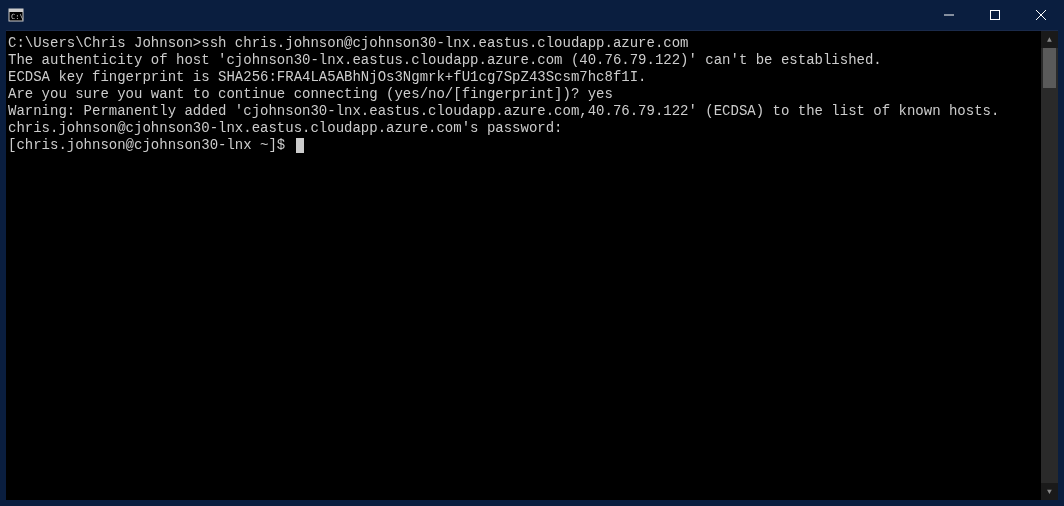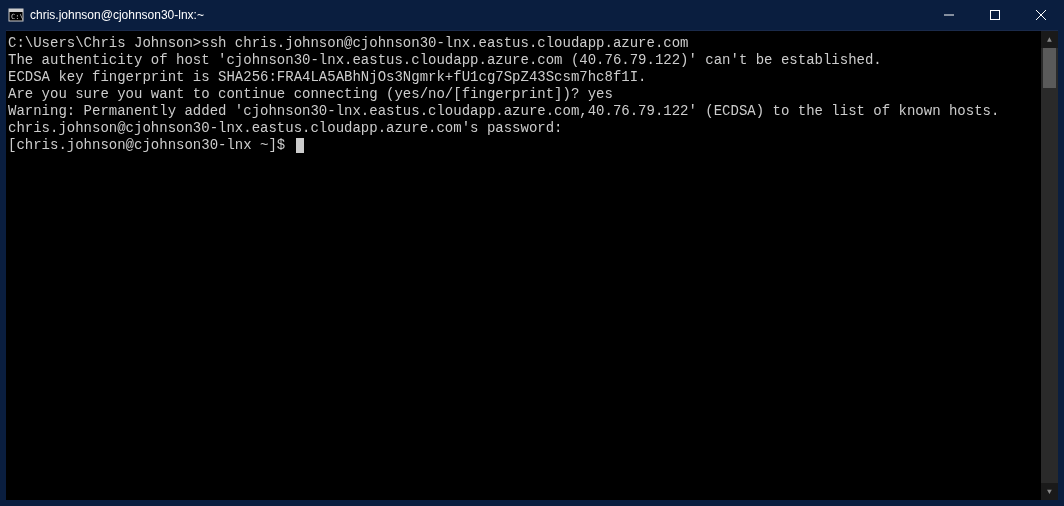--- a/index.html
+++ b/index.html
@@ -138,21 +138,20 @@
 
 <div class="window">
   <div class="titlebar">
     <div class="titlebar-icon">
       <svg viewBox="0 0 16 16">
         <rect x="1" y="2" width="14" height="12" fill="#000" stroke="#ccc" stroke-width="1"></rect>
         <rect x="1" y="2" width="14" height="3" fill="#ccc"></rect>
         <text x="3" y="12" font-size="7" fill="#ccc" font-family="monospace">C:\</text>
       </svg>
     </div>
-    <div class="titlebar-title">chris.johnson@cjohnson30-lnx:~</div>
     <div class="titlebar-spacer"></div>
     <div class="titlebar-controls">
       <div class="titlebar-btn">
         <svg viewBox="0 0 10 10">
             <line x1="0" y1="5" x2="10" y2="5" stroke="#fff" stroke-width="1"></line>
           </svg>
       </div>
       <div class="titlebar-btn">
         <svg viewBox="0 0 10 10">
             <rect x="0.5" y="0.5" width="9" height="9" fill="none" stroke="#fff" stroke-width="1"></rect>

